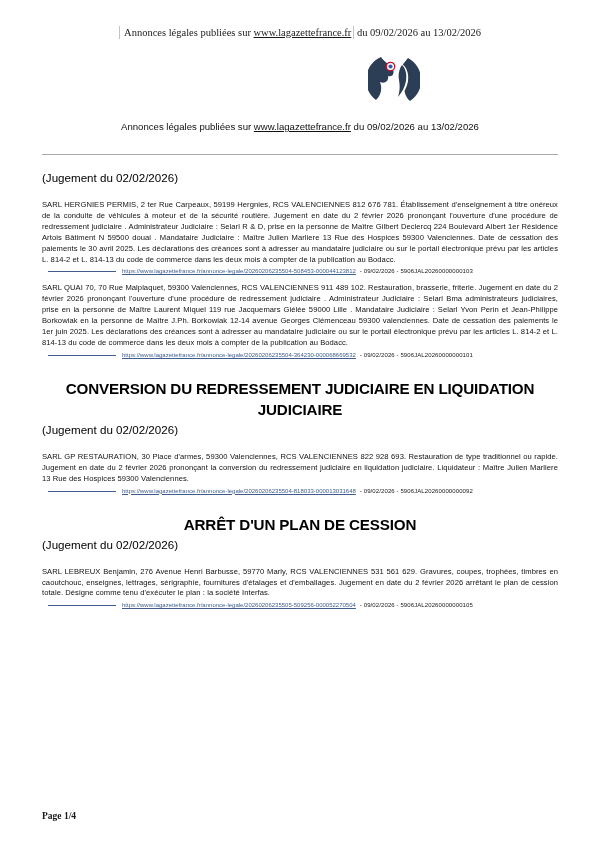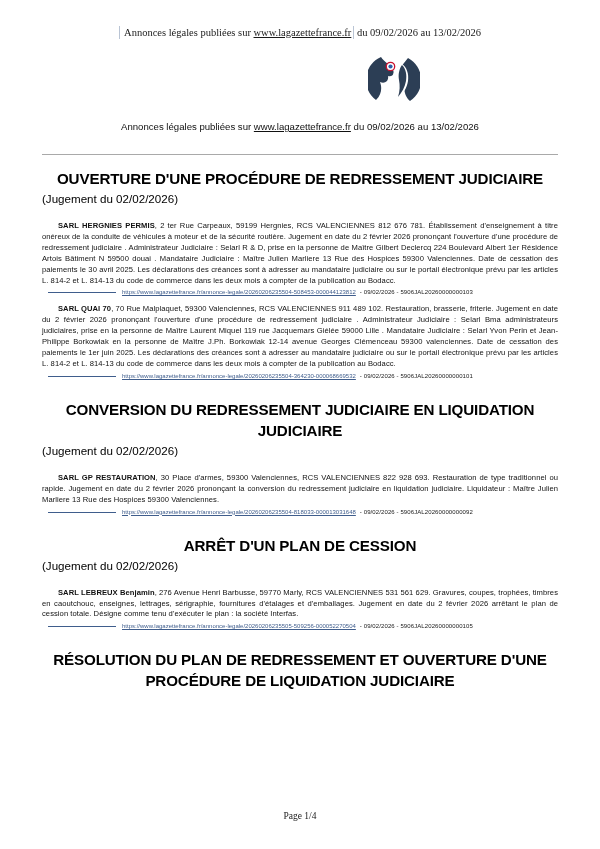--- a/index.html
+++ b/index.html
@@ -175,21 +175,21 @@
 
   p.notice {
     margin: 0;
     padding: 0;
     font-size: 7.6px;
     line-height: 10.9px;
     text-align: justify;
     color: #111;
     letter-spacing: 0.06px;
   }
-  p.notice .co { font-weight: bold; margin-left: 16px; }
+  p.notice .co { font-weight: normal; }
 
   .ref-line {
     margin-top: 2px;
     display: flex;
     align-items: center;
     font-size: 6.0px;
     line-height: 9px;
     color: #2b2b2b;
     white-space: nowrap;
   }
@@ -215,23 +215,23 @@
   }
 
   .notice-gap { height: 7px; }
 
   
   .footer {
     position: absolute;
     left: 42px;
     width: 516px;
     bottom: 28px;
-    text-align: center;
+    text-align: left;
     font-family: "Liberation Serif", serif;
-    font-weight: normal;
+    font-weight: bold;
     font-size: 9.5px;
     color: #1a1a1a;
   }
 </style>
 </head>
 <body>
 
 <div class="page">
 
   <div class="running-header">
@@ -258,21 +258,20 @@
   </div>
 
   <div class="sub-header"><span>Annonces légales publiées sur </span><span class="u">www.lagazettefrance.fr</span><span> du 09/02/2026 au 13/02/2026</span>
   </div>
 
   <div class="rule rule-top"></div>
 
   <div class="content">
 
     <div class="sec-block">
-      <h1 class="section-title">OUVERTURE D'UNE PROCÉDURE DE REDRESSEMENT JUDICIAIRE</h1>
       <div class="section-sub">(Jugement du 02/02/2026)</div>
     </div>
     <div class="sec-gap-1"></div>
 
     <div>
       <p class="notice"><span class="co">SARL HERGNIES PERMIS</span><span>, 2 ter Rue Carpeaux, 59199 Hergnies, RCS VALENCIENNES 812 676 781. Établissement d'enseignement à titre onéreux de la conduite de véhicules à moteur et de la sécurité routière. Jugement en date du 2 février 2026 prononçant l'ouverture d'une procédure de redressement judiciaire . Administrateur Judiciaire : Selarl R &amp; D, prise en la personne de Maître Gilbert Declercq 224 Boulevard Albert 1er Résidence Artois Bâtiment N 59500 douai . Mandataire Judiciaire : Maître Julien Marliere 13 Rue des Hospices 59300 Valenciennes. Date de cessation des paiements le 30 avril 2025. Les déclarations des créances sont à adresser au mandataire judiciaire ou sur le portail électronique prévu par les articles L. 814-2 et L. 814-13 du code de commerce dans les deux mois à compter de la publication au Bodacc.</span></p>
       <div class="ref-line">
         <span class="ref-dash"></span>
         <span class="ref-url">https://www.lagazettefrance.fr/annonce-legale/20260206235504-508453-000044123812</span>
         <span class="ref-meta">- 09/02/2026 - 5906JAL20260000000103</span>
@@ -315,21 +314,18 @@
     <div>
       <p class="notice"><span class="co">SARL LEBREUX Benjamin</span><span>, 276 Avenue Henri Barbusse, 59770 Marly, RCS VALENCIENNES 531 561 629. Gravures, coupes, trophées, timbres en caoutchouc, enseignes, lettrages, sérigraphie, fournitures d'étalages et d'emballages. Jugement en date du 2 février 2026 arrêtant le plan de cession totale. Désigne comme tenu d'exécuter le plan : la société Interfas.</span></p>
       <div class="ref-line">
         <span class="ref-dash"></span>
         <span class="ref-url">https://www.lagazettefrance.fr/annonce-legale/20260206235505-509256-000052270504</span>
         <span class="ref-meta">- 09/02/2026 - 5906JAL20260000000105</span>
       </div>
     </div>
     <div class="sec-gap-2"></div>
 
-    <div class="sec-block">
-      <h1 class="section-title">RÉSOLUTION DU PLAN DE REDRESSEMENT ET OUVERTURE D'UNE PROCÉDURE DE LIQUIDATION JUDICIAIRE</h1>
-    </div>
 
   </div>
 
   <div class="footer">Page 1/4</div>
 
 </div>
 
 </body></html>

